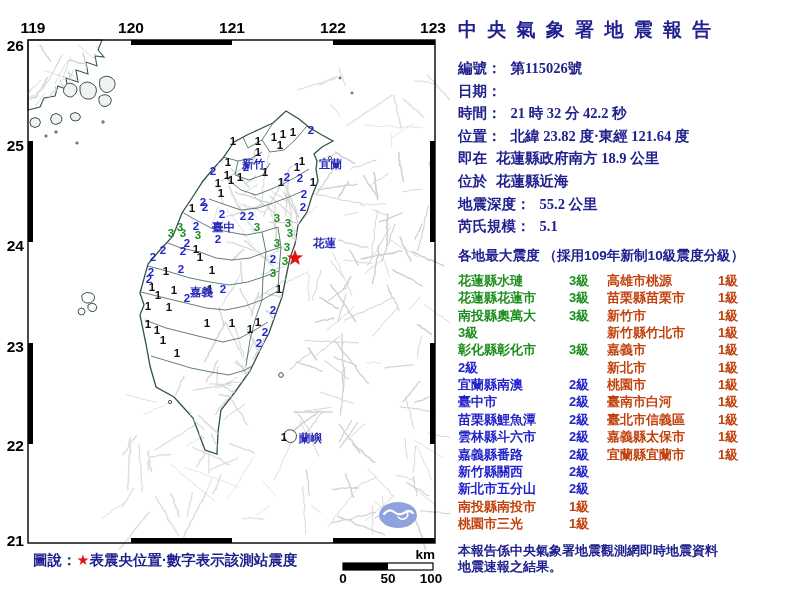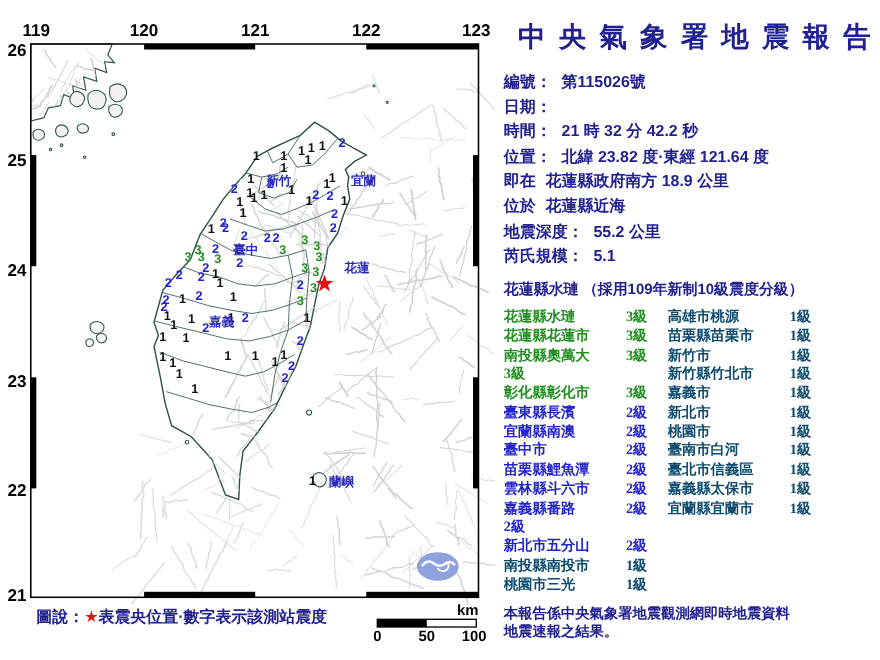--- a/index.html
+++ b/index.html
@@ -2,33 +2,33 @@
 <html><head>
 <meta charset="utf-8">
 <style>
   html,body{margin:0;padding:0;}
   body{
     width:800px;height:600px;background:#ffffff;overflow:hidden;position:relative;
     font-family:"Liberation Sans","DejaVu Sans",sans-serif;
   }
   #map-wrap{position:absolute;left:0;top:0;width:450px;height:600px;}
   #report{position:absolute;left:452px;top:0;width:346px;height:600px;color:#20208f;}
-  .rp-title{font-size:25px;font-weight:bold;letter-spacing:2.5px;margin:17px 0 14px 19px;white-space:nowrap;}
-  .fields{margin-left:6px;}
+  .rp-title{font-size:19px;font-weight:bold;letter-spacing:2.5px;margin:17px 0 14px 6px;white-space:nowrap;}
+  .fields{margin-left:6px;font-family:Liberation Serif, serif;}
   .frow{display:flex;font-size:14.5px;font-weight:bold;line-height:22.6px;white-space:nowrap;}
   .frow .fl{margin-right:9px;}
   .max-hdr{margin:9px 0 7px 6px;font-size:13.6px;font-weight:bold;white-space:nowrap;}
-  .cols{display:flex;margin-left:6px;font-family:Liberation Serif, serif;}
+  .cols{display:flex;margin-left:6px;}
   .colL{width:149px;}
   .colR{width:190px;}
   .srow{display:flex;height:17.4px;font-size:13px;font-weight:bold;white-space:nowrap;}
   .srow .sname{width:111px;overflow:hidden;}
   .lv3{color:#1e8f1e;}
   .lv2{color:#2323cc;}
-  .lv1{color:#0c4a6e;}
+  .lv1{color:#c2410c;}
   .rp-footer{margin:10px 0 0 6px;font-size:13px;font-weight:bold;line-height:16px;white-space:nowrap;}
   svg text{user-select:none;}
 </style>
 </head>
 <body>
 
 <div id="map-wrap">
 <svg id="mapsvg" width="450" height="600" viewBox="0 0 450 600" aria-hidden="true">
   <defs>
     <path id="island" d="M286,111 L299,119 L310,128 L322,135 L333,141 L322,147 L314,154 L317,161 L316,169 L318,181 L312,196 L307,212 L298,225 L295,244 L290,258 L287,272 L282,297 L275,316 L269,333 L262,346 L250,371 L235,392 L221,410 L218,432 L217,454 L205,450 L199,434 L193,418 L183,407 L174,397 L156,387 L150,366 L146,344 L140,315 L144,305 L140,293 L148,264 L160,250 L173,236 L182,213 L192,198 L203,181 L213,169 L223,158 L234,142 L247,135 L260,129 L273,123 Z"></path>
@@ -534,21 +534,21 @@
       </div>
       <div class="frow">
         <span class="fl">地震深度：</span>
         <span class="fv">55.2 公里</span>
       </div>
       <div class="frow">
         <span class="fl">芮氏規模：</span>
         <span class="fv">5.1</span>
       </div>
     </div>
-  <div class="max-hdr">花蓮縣水璉 （採用109年新制10級震度分級）</div>
+  <div class="max-hdr">各地最大震度 （採用109年新制10級震度分級）</div>
   <div class="cols">
     <div class="colL" id="colL">
         <div class="srow lv3">
           <span class="sname">花蓮縣水璉</span>
           <span class="slevel">3級</span>
         </div>
         <div class="srow lv3">
           <span class="sname">花蓮縣花蓮市</span>
           <span class="slevel">3級</span>
         </div>
@@ -557,21 +557,20 @@
           <span class="slevel">3級</span>
         </div>
         <div class="srow lv3">
           <span class="slevel">3級</span>
         </div>
         <div class="srow lv3">
           <span class="sname">彰化縣彰化市</span>
           <span class="slevel">3級</span>
         </div>
         <div class="srow lv2">
-          <span class="sname">臺東縣長濱</span>
           <span class="slevel">2級</span>
         </div>
         <div class="srow lv2">
           <span class="sname">宜蘭縣南澳</span>
           <span class="slevel">2級</span>
         </div>
         <div class="srow lv2">
           <span class="sname">臺中市</span>
           <span class="slevel">2級</span>
         </div>
@@ -581,20 +580,21 @@
         </div>
         <div class="srow lv2">
           <span class="sname">雲林縣斗六市</span>
           <span class="slevel">2級</span>
         </div>
         <div class="srow lv2">
           <span class="sname">嘉義縣番路</span>
           <span class="slevel">2級</span>
         </div>
         <div class="srow lv2">
+          <span class="sname">新竹縣關西</span>
           <span class="slevel">2級</span>
         </div>
         <div class="srow lv2">
           <span class="sname">新北市五分山</span>
           <span class="slevel">2級</span>
         </div>
         <div class="srow lv1">
           <span class="sname">南投縣南投市</span>
           <span class="slevel">1級</span>
         </div>

